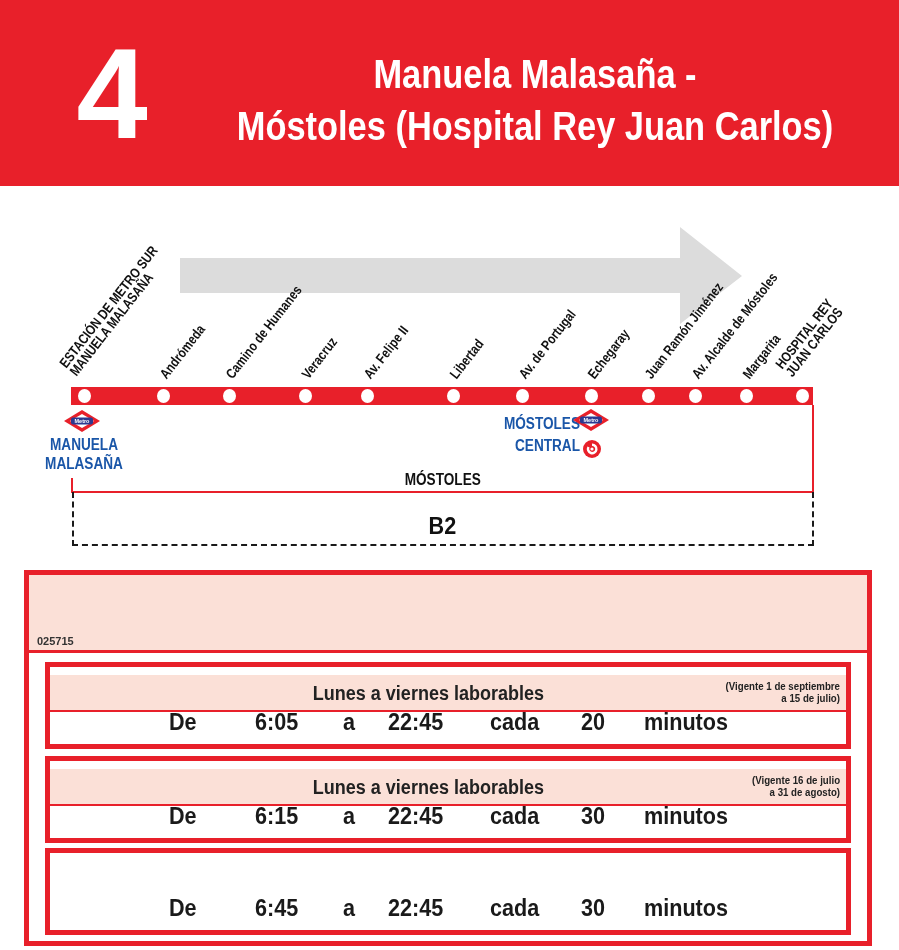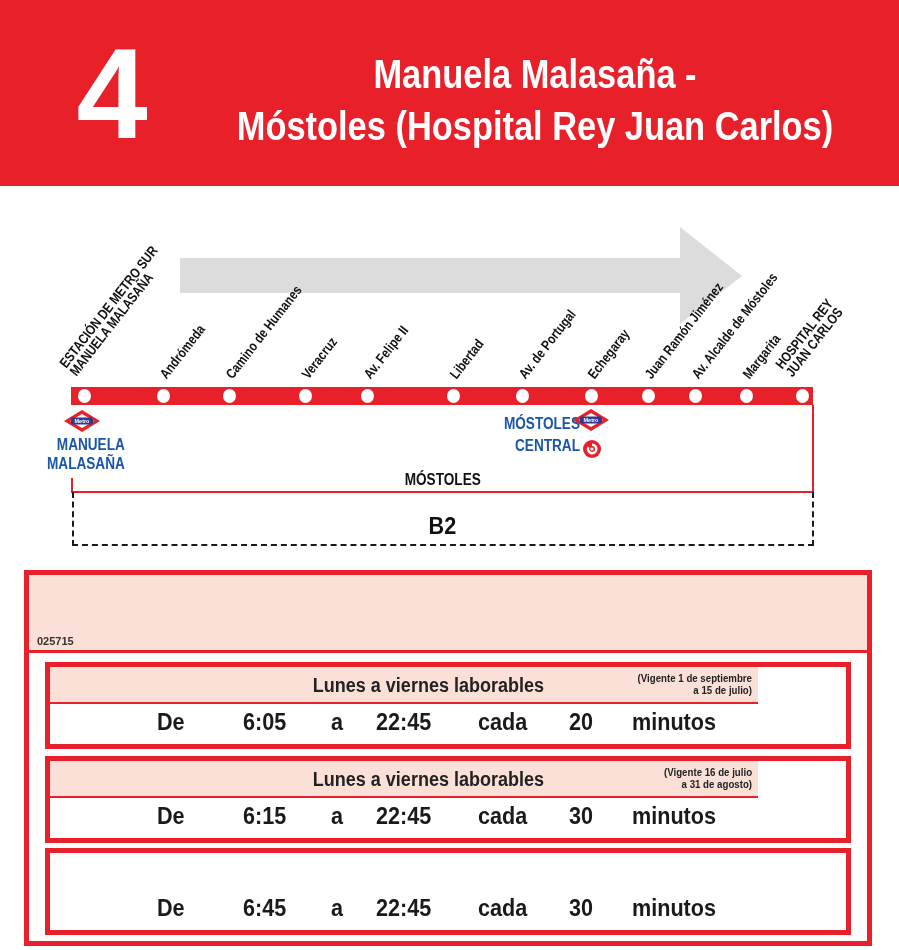--- a/index.html
+++ b/index.html
@@ -20,43 +20,43 @@
     .stop-label.two { font-size: 14px; line-height: 13px; }
     .stop-label span { display: block; transform: scaleX(0.82); transform-origin: 0 50%; }
     .line-bar { position: absolute; left: 71px; top: 387px; width: 742px; height: 18px; background: #e8202a; }
     .stop-dot { position: absolute; top: 389px; width: 13px; height: 14px; border-radius: 50%; background: #ffffff; }
 
     .bracket { position: absolute; border: 2px solid #e8202a; border-top: none; }
     .dashed-box { position: absolute; left: 72px; top: 492px; width: 742px; height: 54px;
       border: 2px dashed #1a1a1a; border-top: none; }
 
     .metro-logo { position: absolute; width: 36px; height: 22px; }
-    .station-name { position: absolute; color: #1a56a8; font-weight: bold; font-size: 16px; line-height: 19px; text-align: right; }
+    .station-name { position: absolute; color: #1a56a8; font-weight: bold; font-size: 16px; line-height: 19px; text-align: center; }
     .station-name span { display: block; transform: scaleX(0.85); }
     .renfe-icon { position: absolute; width: 20px; height: 20px; }
 
     .zone-label { position: absolute; font-weight: bold; font-size: 16px; color: #111; transform: scaleX(0.85); }
     .zone-code { position: absolute; font-weight: bold; font-size: 24px; color: #111; transform: scaleX(0.9); }
 
     
     .schedule { position: absolute; left: 24px; top: 570px; width: 848px; height: 376px;
       border: 5px solid #e8202a; background: #ffffff; }
     .schedule-head { position: absolute; left: 0; top: 0; width: 838px; height: 78px; background: #fbe0d7;
       border-bottom: 3px solid #e8202a; }
     .schedule-title { position: absolute; left: 0; top: 6px; width: 838px; text-align: center;
       font-weight: bold; font-size: 25px; line-height: 31px; color: #1a1a1a; }
     .schedule-title span { display: block; transform: scaleX(0.88); }
     .schedule-code { position: absolute; left: 8px; top: 60px; font-size: 11px; font-weight: bold; color: #333; }
 
     .period { position: absolute; left: 16px; width: 806px; border: 5px solid #e8202a; background: #ffffff; }
-    .period-head { position: absolute; left: 0; top: 0; width: 708px; height: 37px; background: #fbe0d7;
+    .period-head { position: absolute; left: 0; top: 8px; width: 796px; height: 37px; background: #fbe0d7;
       border-bottom: 2px solid #e8202a; }
     .period-title { position: absolute; top: 7px; font-weight: bold; font-size: 20px; line-height: 22px; color: #222; transform: scaleX(0.9); transform-origin: center; white-space: nowrap; }
     .period-note { position: absolute; right: 6px; top: 5px; font-size: 11px; line-height: 12px; text-align: right; color: #222; font-weight: bold; transform: scaleX(0.88); transform-origin: right center; }
-    .period-row { position: absolute; left: 0; top: 37px; width: 648px; height: 36px; padding-left: 13px; }
+    .period-row { position: absolute; left: 12px; top: 37px; width: 648px; height: 36px; padding-left: 13px; }
     .cell { position: absolute; top: 4px; font-weight: bold; font-size: 24px; line-height: 28px; color: #1a1a1a; transform: scaleX(0.9); transform-origin: 0 50%; white-space: nowrap; }
   </style>
 </head>
 <body>
 
 <div class="header">
   <div class="route-number">4</div>
   <div class="route-title">
     <div>Manuela Malasaña -</div>
     <div>Móstoles (Hospital Rey Juan Carlos)</div>

